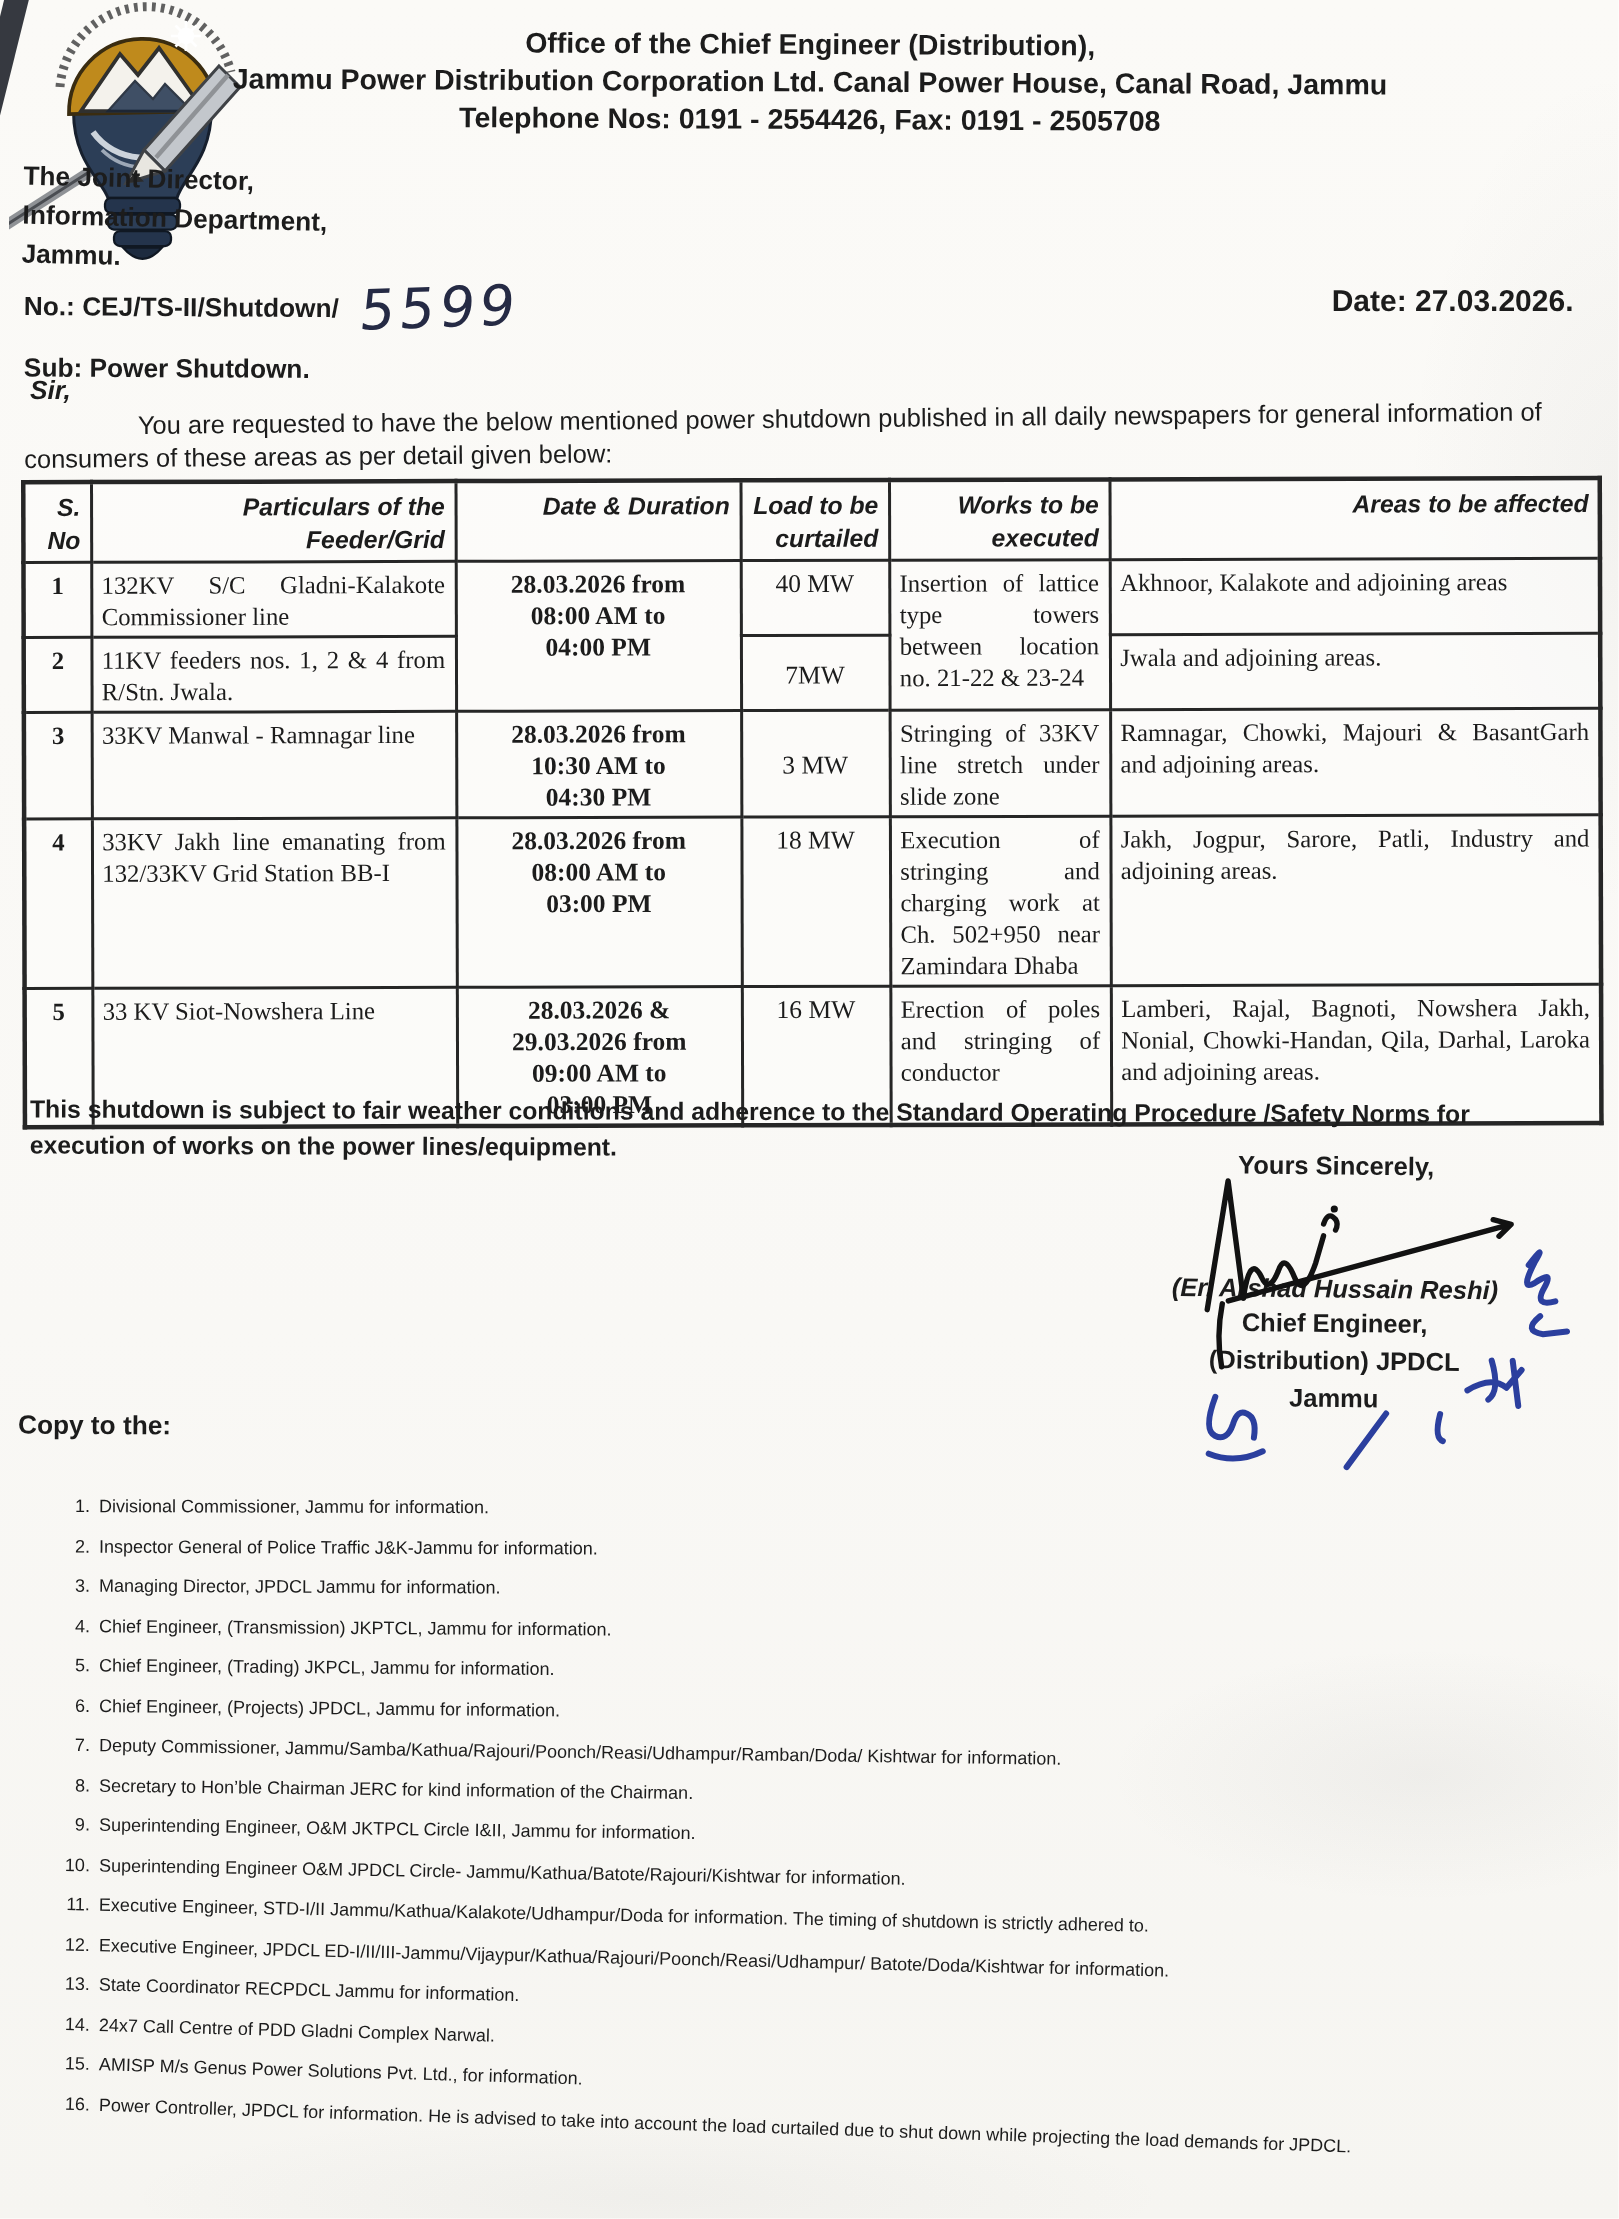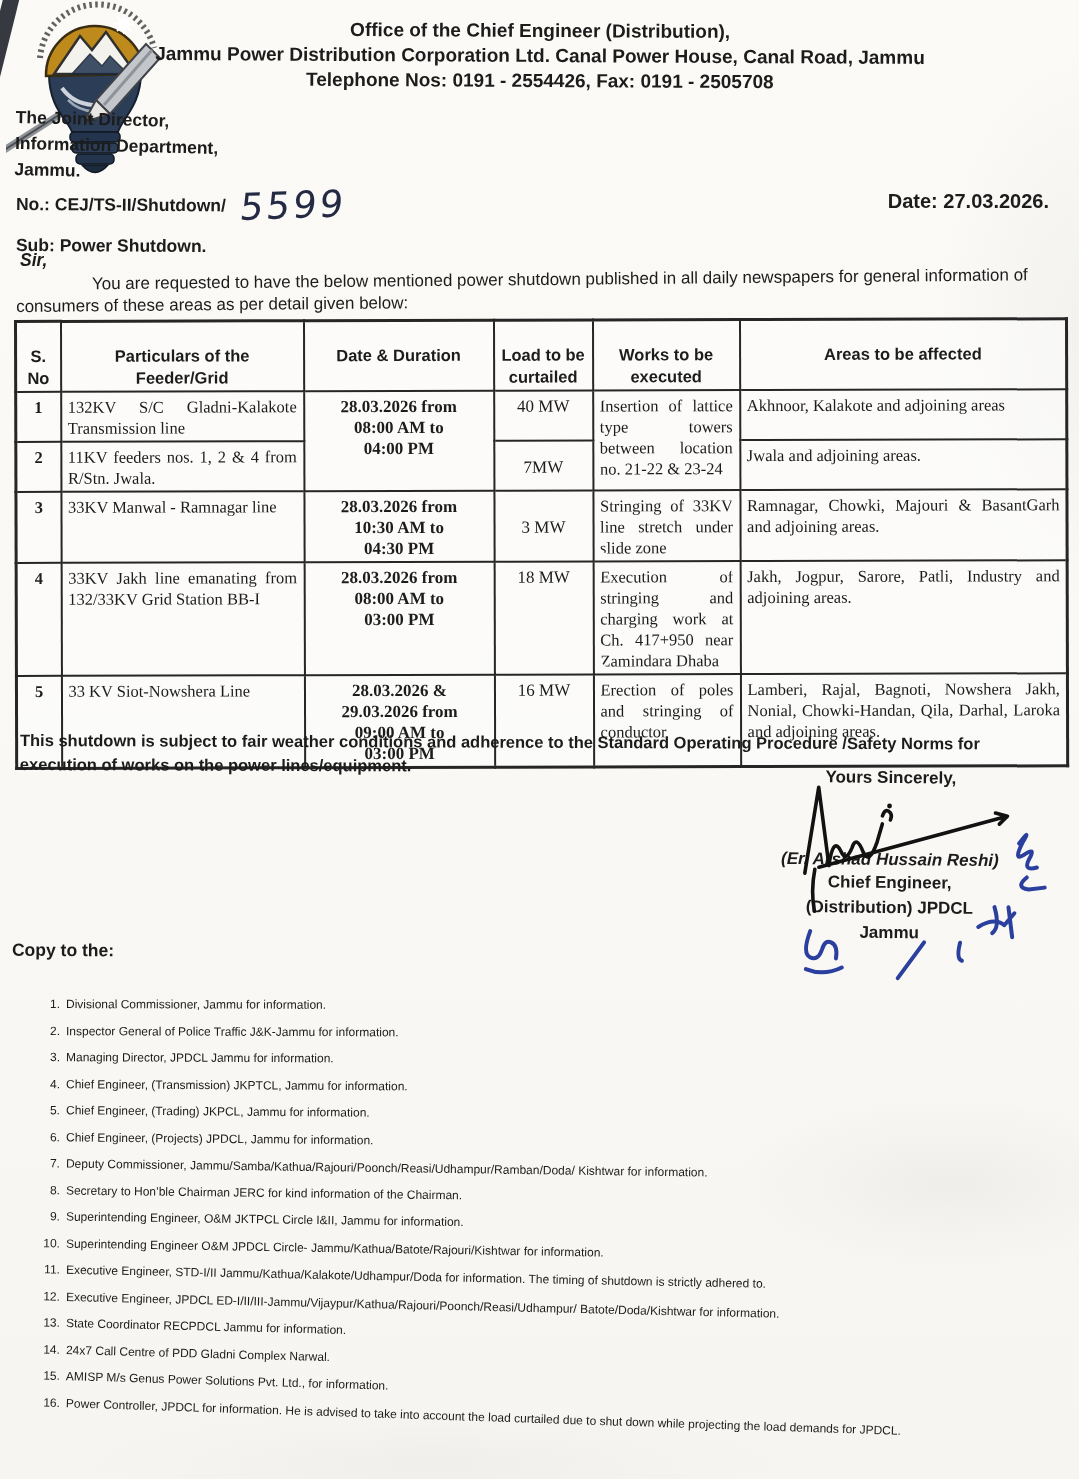--- a/index.html
+++ b/index.html
@@ -42,28 +42,28 @@
   .salutation { top:250px; left:20px; font-size:17.5px; font-weight:bold;font-style:italic; }
 
   .body-par { top:274px; left:16px; width:1050px; font-size:17px; line-height:22px;
     text-indent:76px; transform:rotate(-.55deg); transform-origin:0 50%; }
 
   
   .tbl-wrap { top:320px; left:14px; transform:rotate(-.15deg); transform-origin:0 0; }
   table { border-collapse:collapse; table-layout:fixed; width:1051px; background:rgba(255,255,255,.4); }
   th, td { border:2px solid #262626; vertical-align:top; padding:2px 6px; overflow:hidden; }
   table { border:3px solid #262626; }
-  th { font-size:16.5px; font-weight:bold; text-align:center; padding-top:22px; line-height:22px; font-family:"Liberation Sans",sans-serif; }
+  th { font-size:16.5px; font-weight:bold; text-align:right; padding-top:5px; line-height:22px; font-family:"Liberation Sans",sans-serif;font-style:italic; }
   td { font-family:"Liberation Serif", serif; font-size:16.5px; line-height:21px; }
   .c-sno  { text-align:center; font-weight:bold; padding-top:4px; }
   .c-part { text-align:justify; padding-top:4px; }
   .c-date { font-weight:bold; text-align:center; white-space:pre-line; padding-top:4px; font-size:17px; }
   .c-load { text-align:center; padding-top:4px; font-size:17px; }
   .c-load.v-mid { vertical-align:middle; }
-  .c-works { text-align:justify; padding-top:4px;border-radius:28px; }
+  .c-works { text-align:justify; padding-top:4px; }
   .c-areas { text-align:justify; padding-top:4px; }
   tr.h-row { height:50px; }
   tr.r1 { height:42px; } tr.r2 { height:45px; } tr.r3 { height:65px; } tr.r4 { height:108px; } tr.r5 { height:90px; }
 
   
   .note { top:728px; left:20px; width:995px; font-size:16.5px; font-weight:bold; line-height:24px; transform:rotate(.2deg); transform-origin:0 0; }
 
   
   .sig-block { top:768px; left:745px; width:290px; text-align:center; transform:rotate(.6deg); }
   .sig-closing { font-size:17px; font-weight:bold; }
@@ -165,21 +165,21 @@
       <th>Particulars of the Feeder/Grid</th>
       <th>Date &amp; Duration</th>
       <th>Load to be curtailed</th>
       <th>Works to be executed</th>
       <th>Areas to be affected</th>
     </tr>
   </thead>
   <tbody>
     <tr class="r1">
       <td class="c-sno">1</td>
-      <td class="c-part">132KV S/C Gladni-Kalakote Transmission line</td>
+      <td class="c-part">132KV S/C Gladni-Kalakote Commissioner line</td>
       <td class="c-date" rowspan="2">28.03.2026 from
 08:00 AM to
 04:00 PM</td>
       <td class="c-load">40 MW</td>
       <td class="c-works" rowspan="2">Insertion of lattice type towers between location no. 21-22 &amp; 23-24</td>
       <td class="c-areas">Akhnoor, Kalakote and adjoining areas</td>
     </tr>
     <tr class="r2">
       <td class="c-sno">2</td>
       <td class="c-part">11KV feeders nos. 1, 2 &amp; 4 from R/Stn. Jwala.</td>
@@ -196,21 +196,21 @@
       <td class="c-works">Stringing of 33KV line stretch under slide zone</td>
       <td class="c-areas">Ramnagar, Chowki, Majouri &amp; BasantGarh and adjoining areas.</td>
     </tr>
     <tr class="r4">
       <td class="c-sno">4</td>
       <td class="c-part">33KV Jakh line emanating from 132/33KV Grid Station BB-I</td>
       <td class="c-date">28.03.2026 from
 08:00 AM to
 03:00 PM</td>
       <td class="c-load">18 MW</td>
-      <td class="c-works">Execution of stringing and charging work at Ch. 417+950 near Zamindara Dhaba</td>
+      <td class="c-works">Execution of stringing and charging work at Ch. 502+950 near Zamindara Dhaba</td>
       <td class="c-areas">Jakh, Jogpur, Sarore, Patli, Industry and adjoining areas.</td>
     </tr>
     <tr class="r5">
       <td class="c-sno">5</td>
       <td class="c-part">33 KV Siot-Nowshera Line</td>
       <td class="c-date">28.03.2026 &amp;
 29.03.2026 from
 09:00 AM to
 03:00 PM</td>
       <td class="c-load">16 MW</td>

